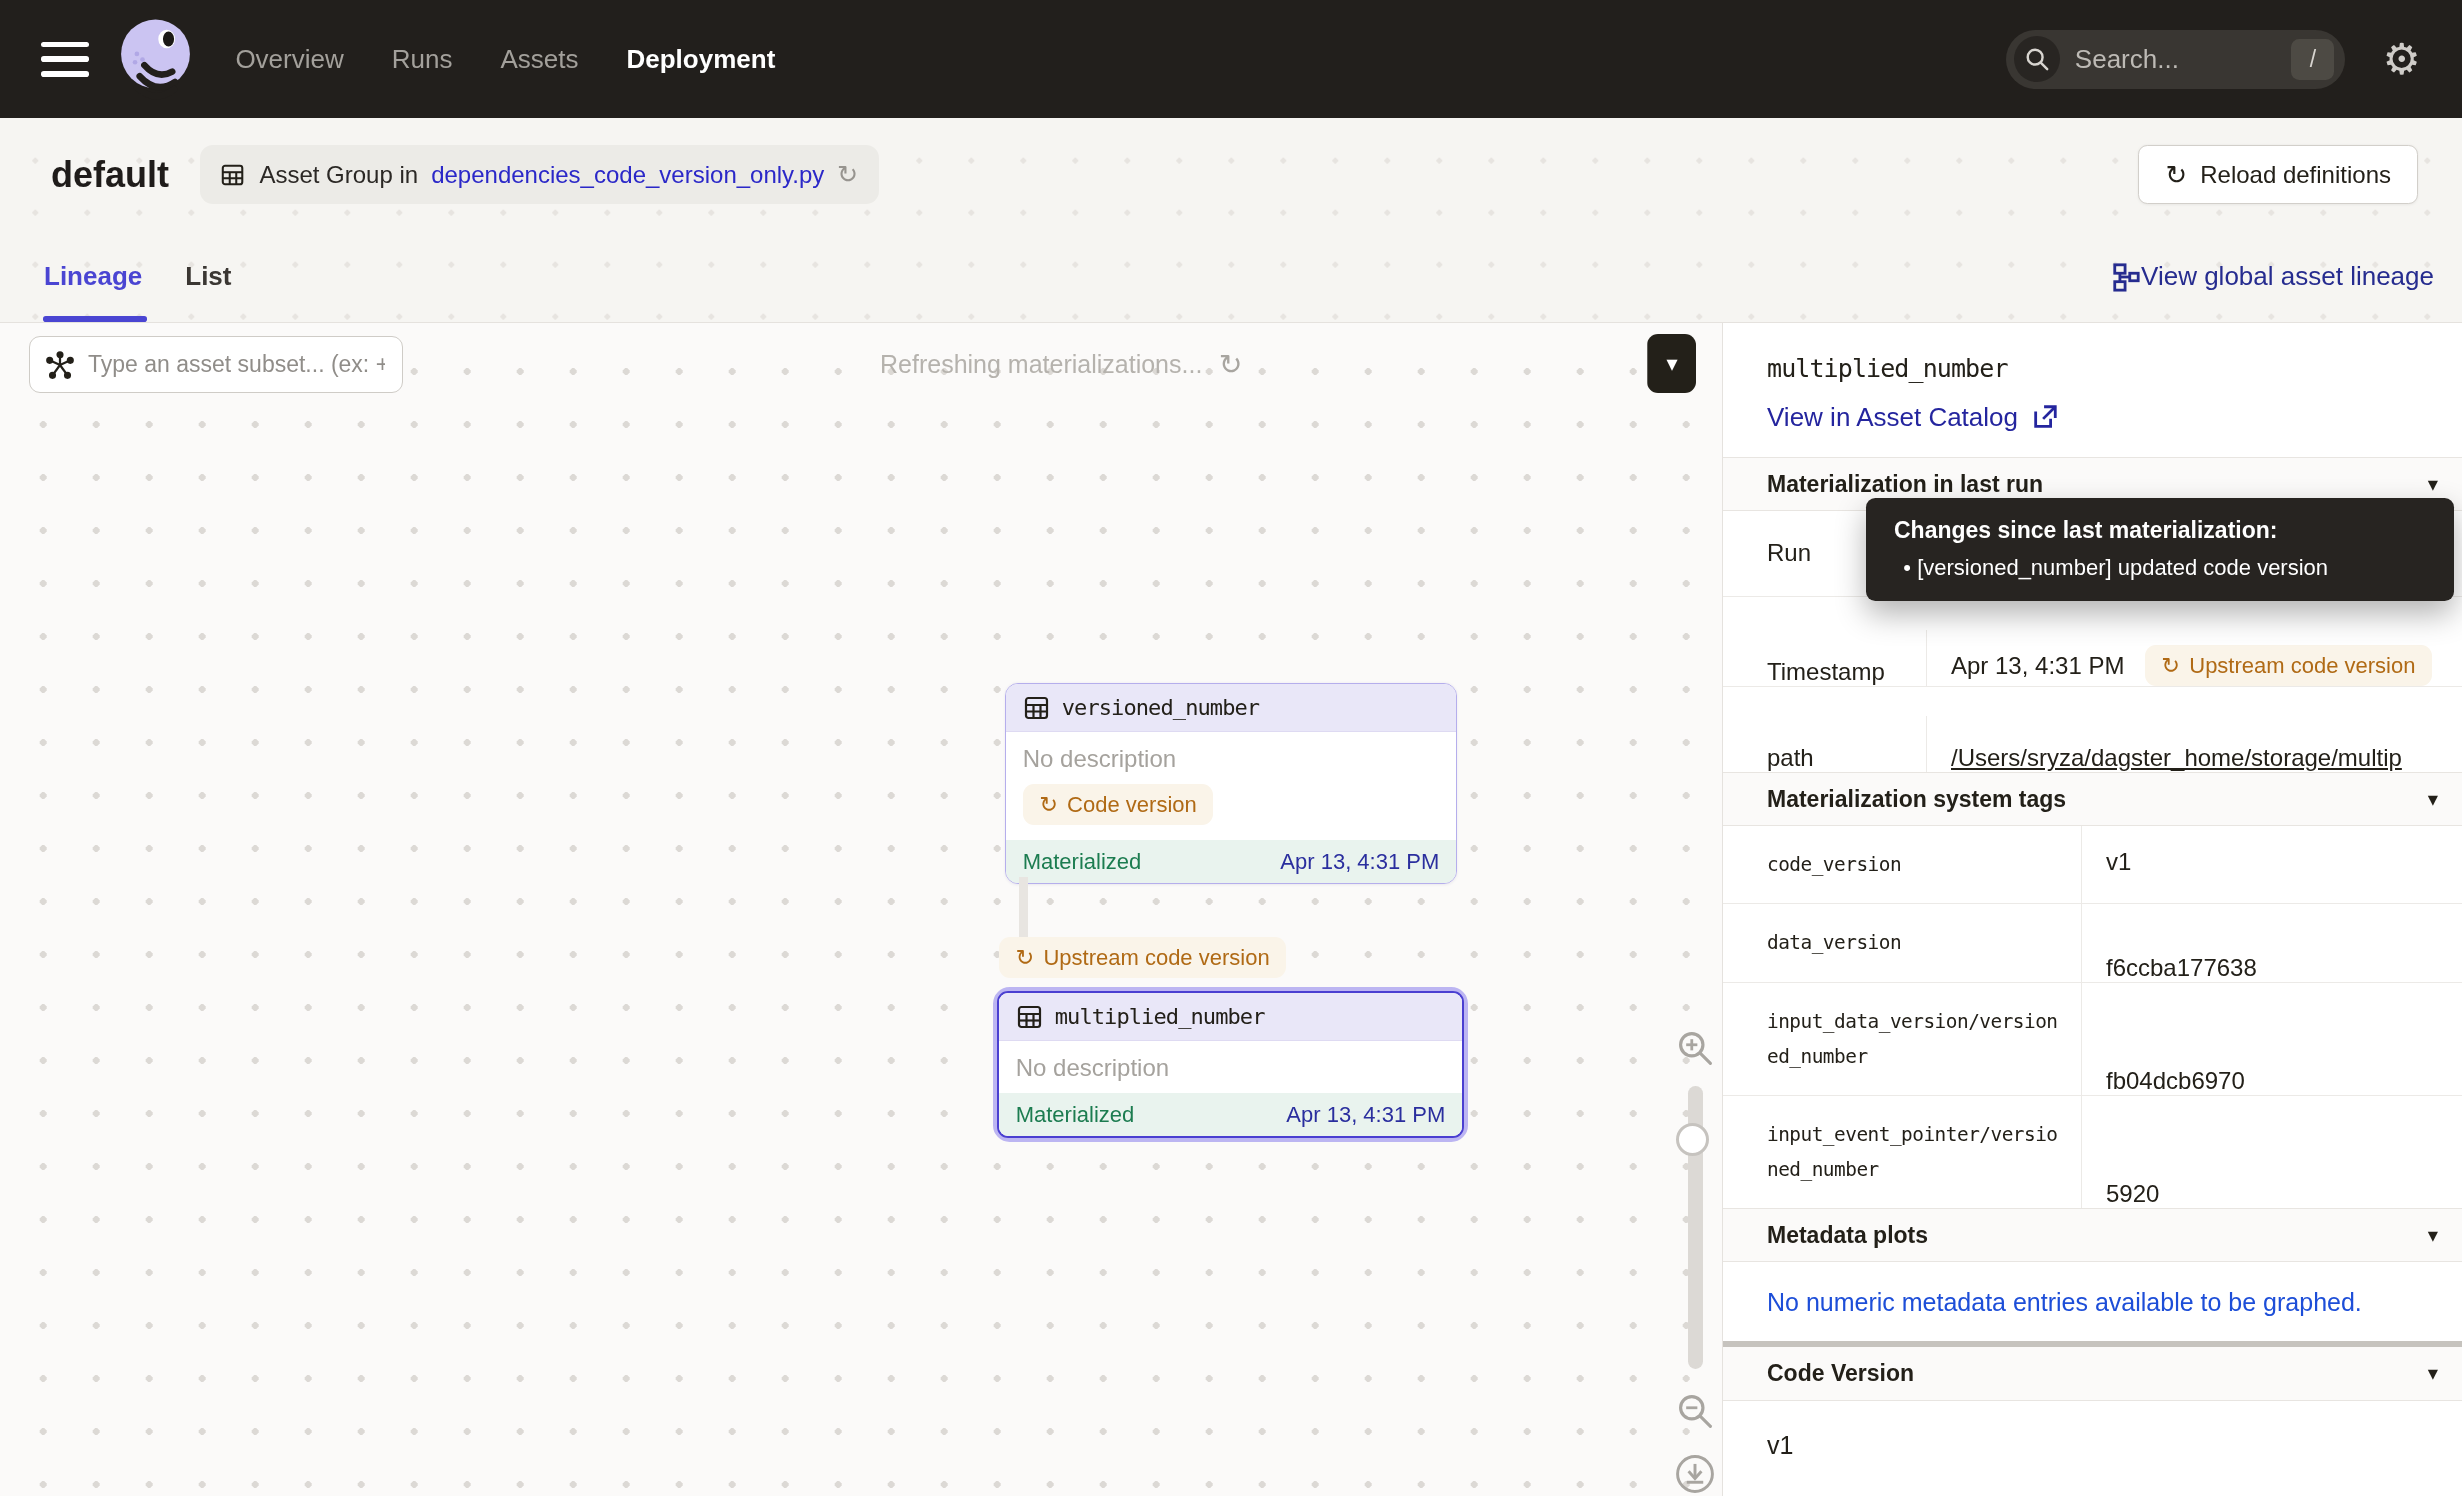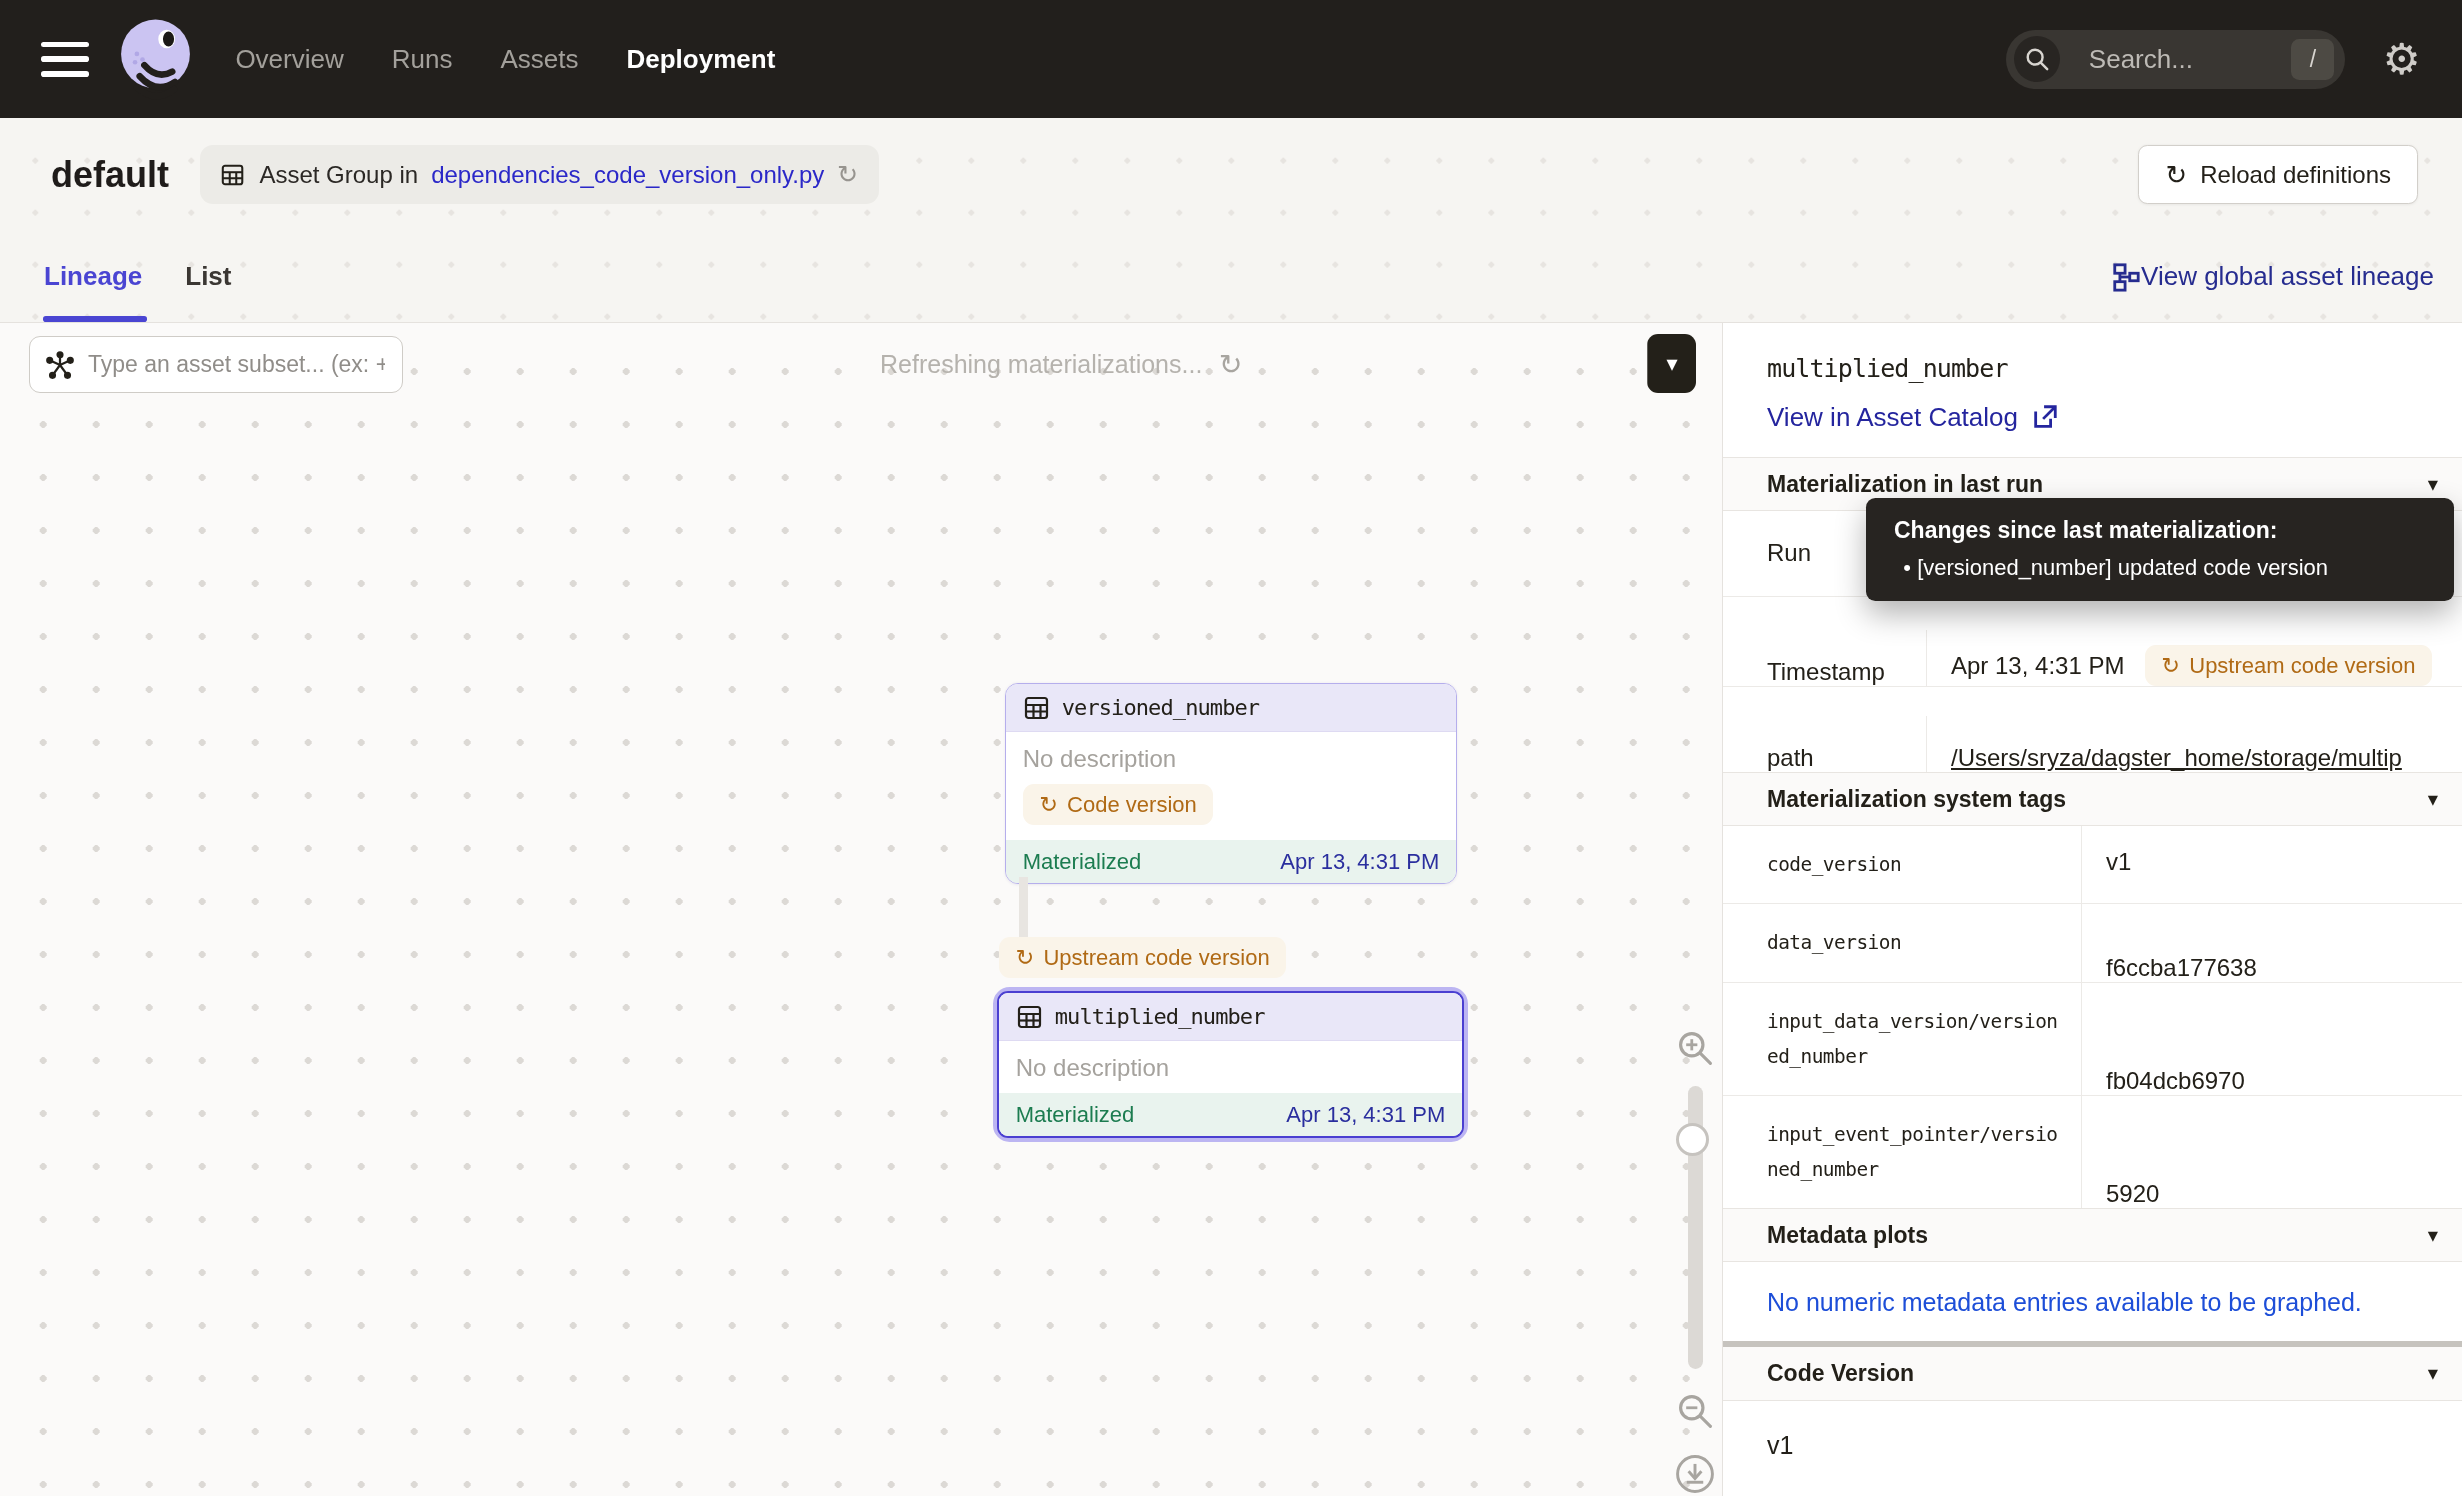--- a/index.html
+++ b/index.html
@@ -13,21 +13,21 @@
 
   
   .topnav { height:118px; background:#221F1C; display:flex; align-items:center; padding:0 41px; }
   .hamburger { width:48px; height:35px; display:flex; flex-direction:column; justify-content:space-between; cursor:pointer; margin-right:20.4px; }
   .hamburger span { display:block; height:5.6px; background:#fff; border-radius:2.8px; }
   .logo { width:93px; height:93px; margin-right:33px; }
   .nav-items { display:flex; gap:48px; align-items:center; }
   .nav-item { font-size:26px; font-weight:500; color:#A3A09B; cursor:pointer; }
   .nav-item.active { color:#FFFFFF; font-weight:700; }
   .nav-right { margin-left:auto; display:flex; align-items:center; gap:37px; }
-  .search-pill { width:339px; height:59px; border-radius:37px; background:#393632; display:flex; align-items:center; padding:0 11px 0 7.4px; gap:27px; }
+  .search-pill { width:339px; height:59px; border-radius:37px; background:#393632; display:flex; align-items:center; padding:0 11px 0 7.4px; gap:13px; }
   .search-icon-wrap { width:46px; height:46px; border-radius:50%; background:#282522; display:flex; align-items:center; justify-content:center; flex:0 0 auto; }
   .search-pill input { background:transparent; border:0; outline:none; color:#E8E5E1; font-size:26px; width:167px; font-family:"Liberation Sans", sans-serif; }
   .search-pill input::placeholder { color:#BDBAB5; }
   .kbd-slash { margin-left:auto; width:43px; height:41px; border-radius:8.3px; background:#4D4A44; color:#D8D5D0; font-size:23px; display:flex; align-items:center; justify-content:center; }
   .gear { font-family:"DejaVu Sans", sans-serif; font-size:43px; color:#CFCCC8; cursor:pointer; line-height:1; }
 
   
   .header-band {
     background-color:#F6F5F2;
     background-image:radial-gradient(#E7E4E0 2.8px, transparent 2.8px);

